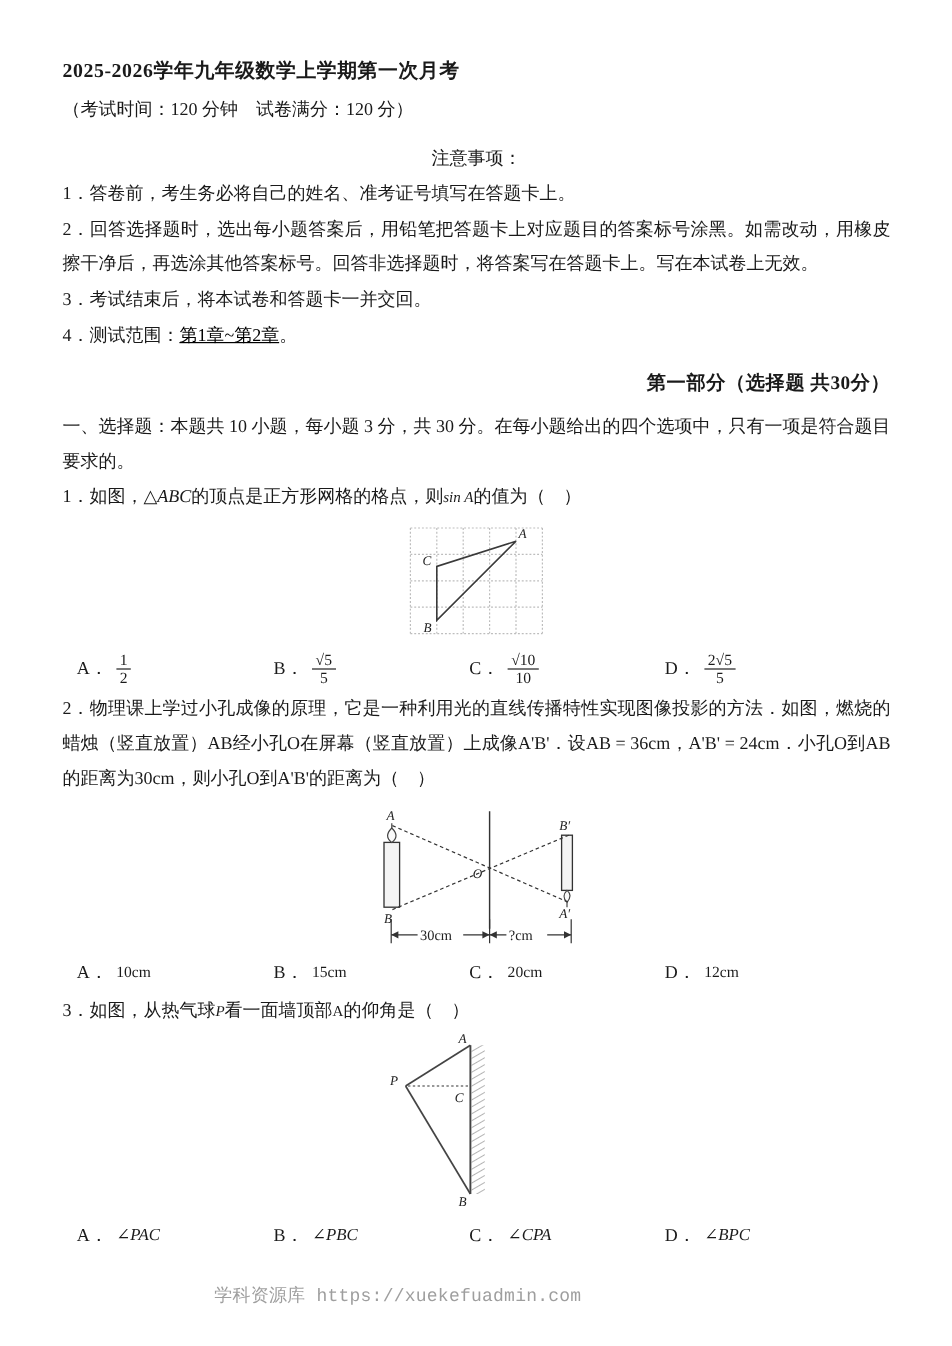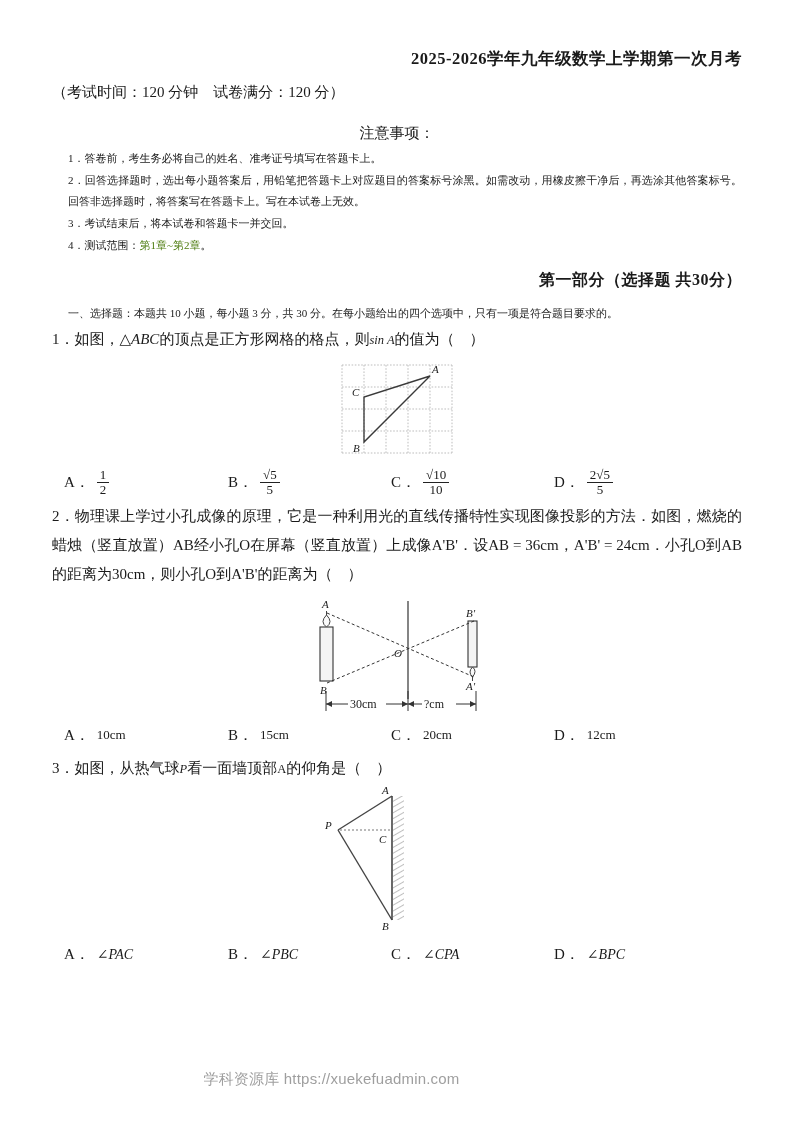--- a/index.html
+++ b/index.html
@@ -24,21 +24,21 @@
   }
   .doc {
     position: absolute;
     left: 52px;
     top: 48px;
     width: 690px;
   }
 
   
   .exam-title {
-    text-align: right;
+    text-align: left;
     font-size: 16.5px;
     font-weight: bold;
     letter-spacing: .5px;
     margin: 0 0 14px 0;
     line-height: 1.3;
   }
   .exam-subtitle {
     text-align: left;
     font-size: 15px;
     margin: 0 0 16px 0;
@@ -47,28 +47,28 @@
   .part-heading {
     text-align: right;
     font-size: 16px;
     font-weight: bold;
     margin: 14px 0 12px 0;
     letter-spacing: .5px;
   }
 
   
   .para {
-    font-size: 11px;
+    font-size: 15px;
     line-height: 1.92;
-    margin: 0 0 1px 16px;
+    margin: 0 0 1px 0;
     text-align: justify;
     text-justify: inter-ideograph;
   }
   .notice-head { font-size: 15px; line-height: 1.92; margin: 0; text-align: center; }
-  .red { color: #4d7c0f; }
+  .red { color: #000000; text-decoration: underline; }
 
   
   .q-text {
     font-size: 15px;
     line-height: 1.95;
     margin: 0;
     text-align: justify;
   }
   .mi { font-style: italic; font-family: "Liberation Serif", serif; }
   .sm { font-size: 12.5px; }
@@ -124,21 +124,21 @@
     text-align: center;
     font-size: 13px;
     color: #3a3a3a;
   }
   .watermark {
     position: absolute;
     left: 0;
     top: 1070px;
     width: 663px;
     text-align: center;
-    font-family: Liberation Sans, sans-serif;
+    font-family: Liberation Mono, monospace;
     font-size: 15px;
     color: #8e8e8e;
     opacity: .85;
     letter-spacing: .2px;
   }
 </style>
 </head>
 <body>
 
 <div class="page">

